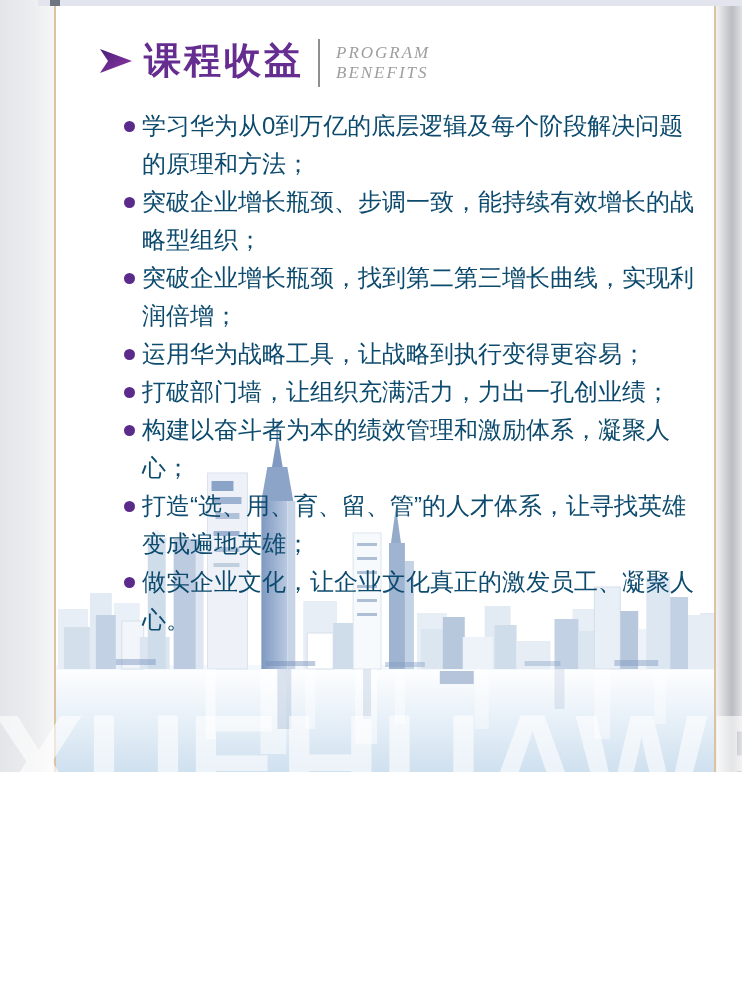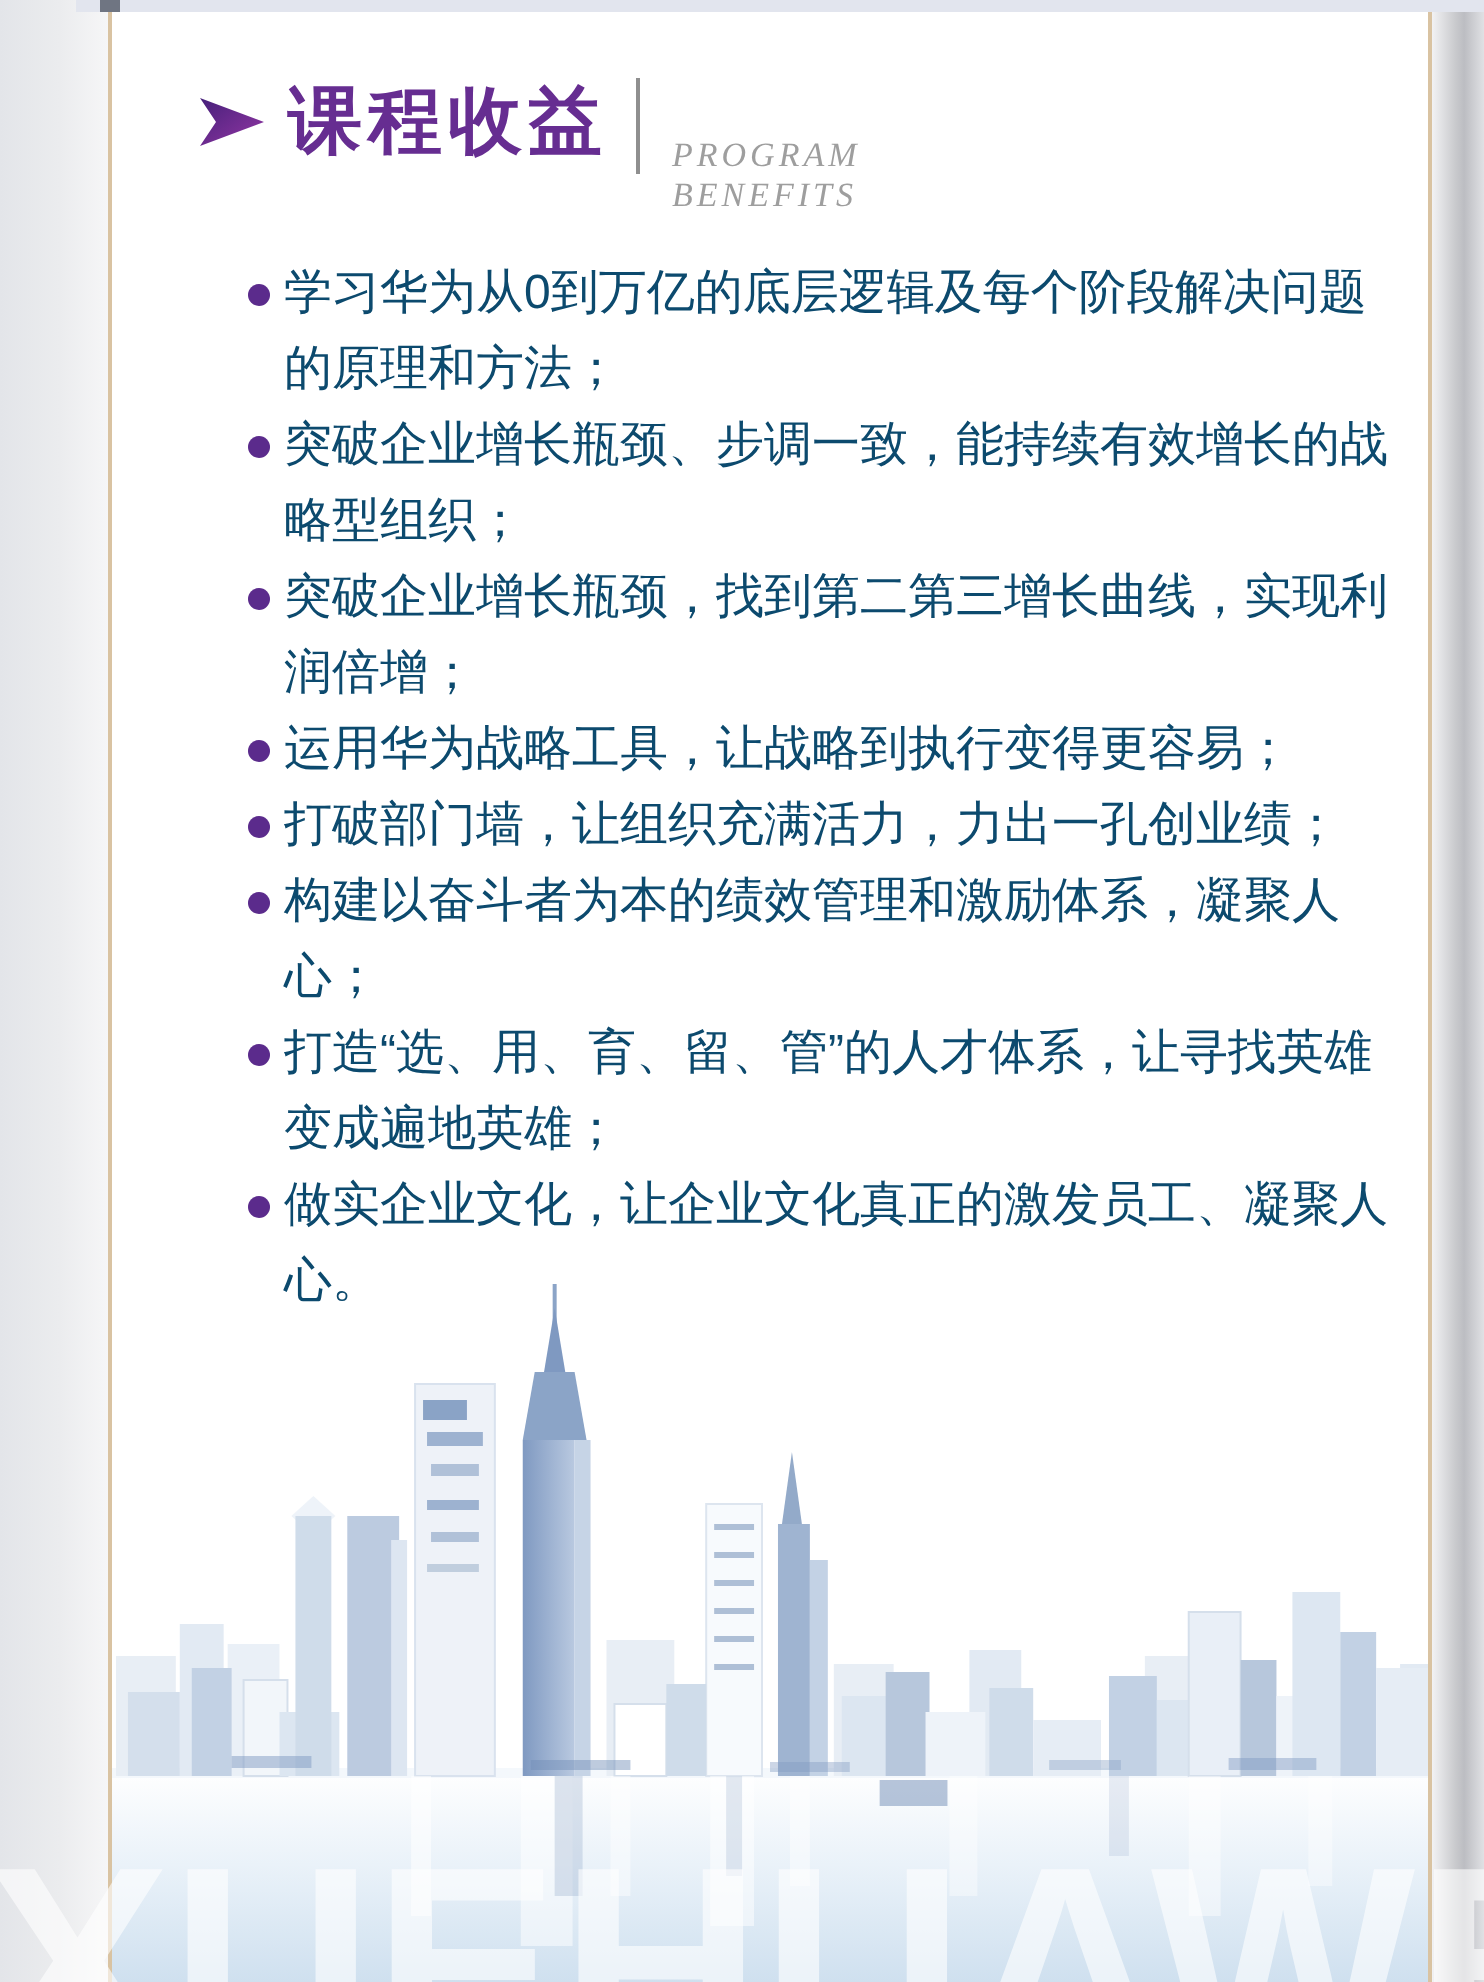--- a/index.html
+++ b/index.html
@@ -1,17 +1,17 @@
 <!DOCTYPE html>
 <html><head>
 <meta charset="utf-8">
 <style>
   html,body{margin:0;padding:0;}
   .screen{
-    position:relative;width:742px;height:991px;overflow:hidden;
+    position:relative;width:742px;height:772px;overflow:hidden;
     background:#e8e9ec;
     font-family:"Liberation Sans","DejaVu Sans",sans-serif;
   }
   .margin-left{
     position:absolute;left:0;top:0;bottom:0;width:54px;
     background:linear-gradient(to right,#e3e5e9 0%,#ebecee 55%,#f6f6f7 100%);
   }
   .margin-right{
     position:absolute;right:0;top:0;bottom:0;width:26px;
     background:linear-gradient(to right,#f2f2f4 0%,#c9cacd 45%,#bcbdc2 62%,#e0e1e4 100%);
@@ -38,21 +38,21 @@
   .title{
     font-size:37px;font-weight:bold;color:#662d91;
     letter-spacing:3px;margin:0 0 0 12px;line-height:1.25;
   }
   .divider{
     width:2px;height:48px;background:#8f8f8f;margin:1px 16px 0 14px;flex:0 0 auto;
   }
   .subtitle{
     font-family:"Liberation Serif","DejaVu Serif",serif;
     font-style:italic;color:#9e9e9e;font-size:17px;
-    letter-spacing:2px;line-height:20px;padding-top:5px;margin-top:25px;
+    letter-spacing:2px;line-height:20px;padding-top:5px;
   }
   .benefits{
     list-style:none;margin:20px 0 0 0;padding:0 12px 0 0;
     position:relative;z-index:2;
   }
   .benefits li{
     position:relative;padding-left:42px;
     font-size:24px;line-height:38px;color:#0c4a6e;margin-left:44px;
   }
   .benefits li::before{

